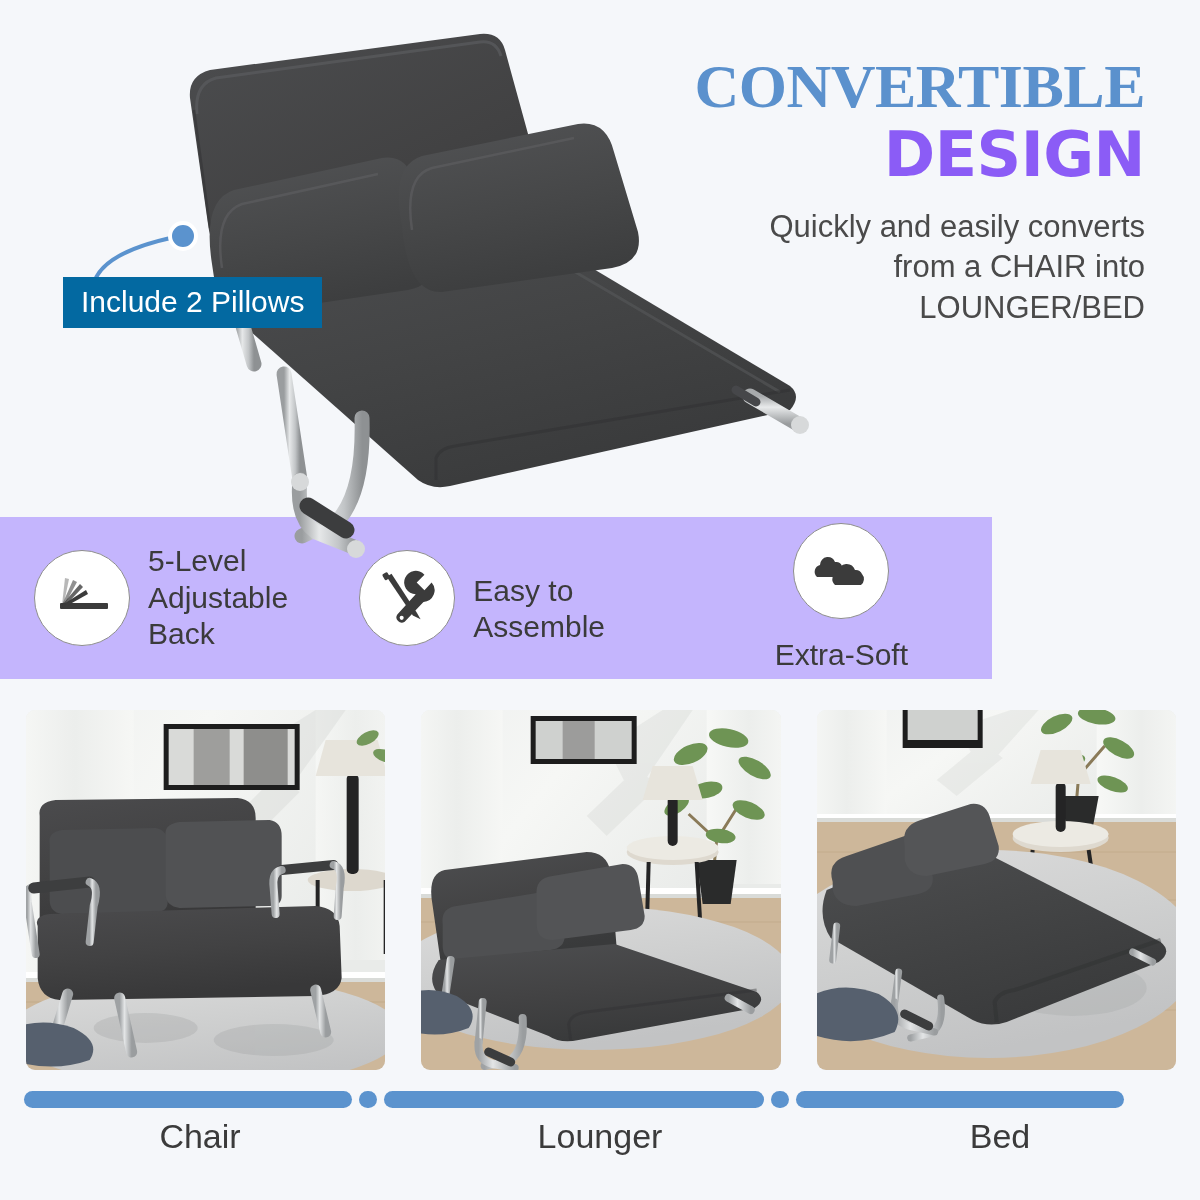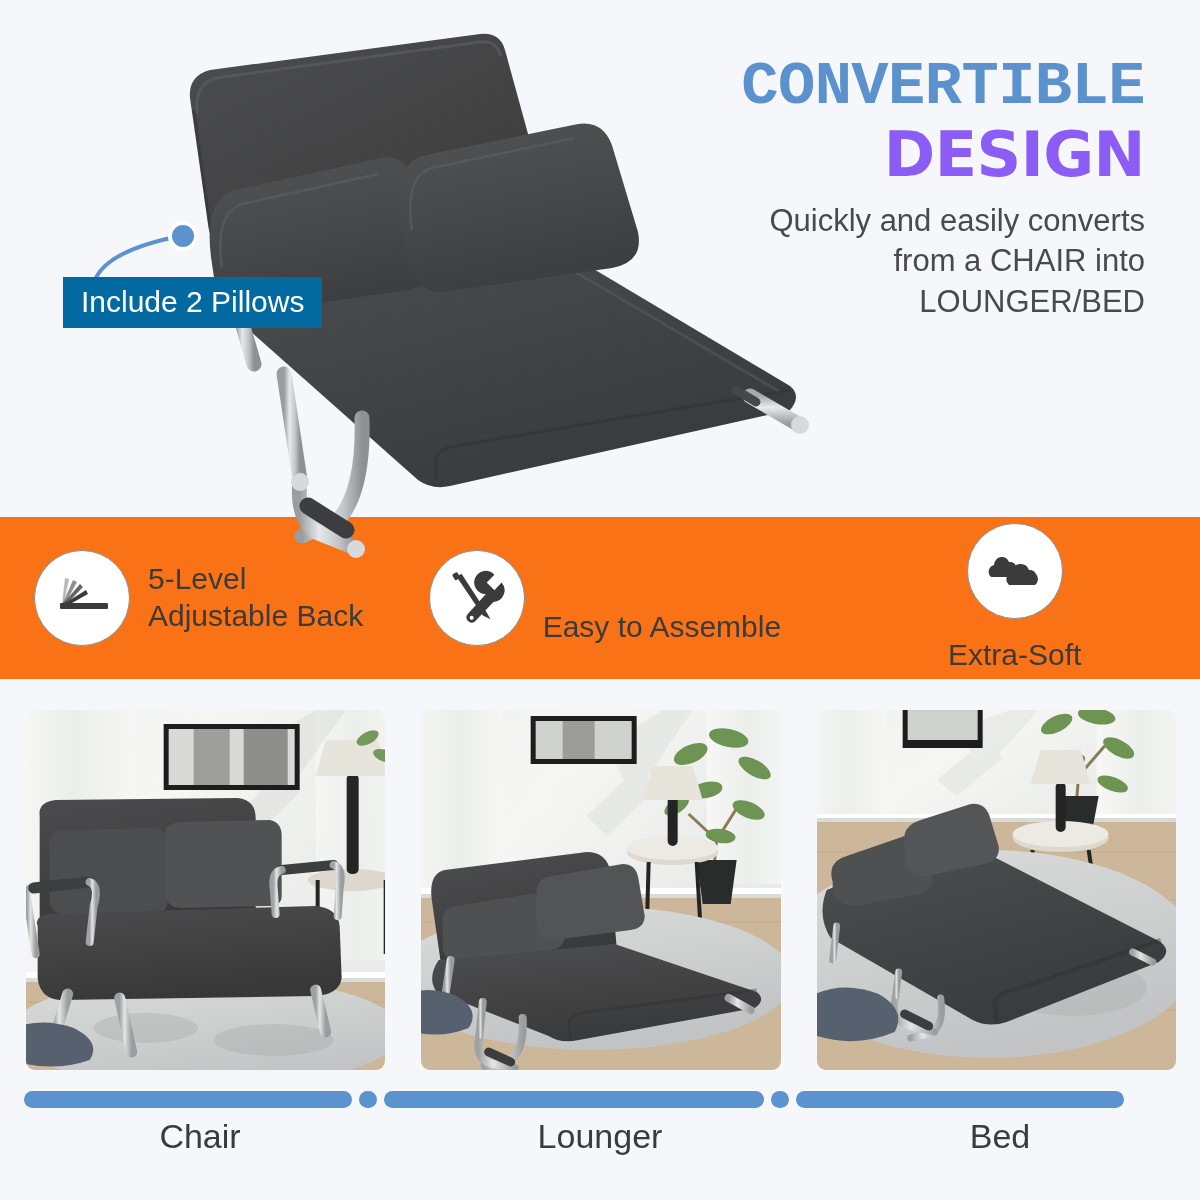--- a/index.html
+++ b/index.html
@@ -29,33 +29,33 @@
     width: 560px;
     text-align: right;
     z-index: 40;
   }
   .hd-line1 {
     font-size: 62px;
     font-weight: 700;
     letter-spacing: -0.5px;
     line-height: 1.02;
     color: #5b91cd;
-    font-family: Liberation Mono, monospace;
+    font-family: Liberation Serif, serif;
   }
   .hd-line2 {
     font-size: 62px;
     font-weight: 700;
     letter-spacing: -0.5px;
     line-height: 1.08;
     color: #8b5cf6;
     margin-top: 4px;
     font-family: "DejaVu Sans", sans-serif;
   }
   .hd-sub {
-    margin-top: 12px;
+    margin-top: 18px;
     font-size: 31px;
     line-height: 1.30;
     color: #4a4a4a;
     font-weight: 300;
     font-family: "Liberation Sans", sans-serif;
   }
 
   
   .lounger {
     position: absolute;
@@ -83,22 +83,22 @@
     font-family: "Liberation Sans", sans-serif;
     padding: 8px 18px 10px 18px;
     white-space: nowrap;
     line-height: 1.1;
   }
 
   
   .band {
     position: absolute;
     left: 0; top: 517px;
-    width: 1200px; height: 162px;
-    background: #f97316;
+    width: 992px; height: 162px;
+    background: #c4b5fd;
     display: flex;
     align-items: center;
     z-index: 5;
   }
   .feature {
     display: flex;
     align-items: center;
     gap: 18px;
     flex: 1 1 0;
     padding-left: 34px;

